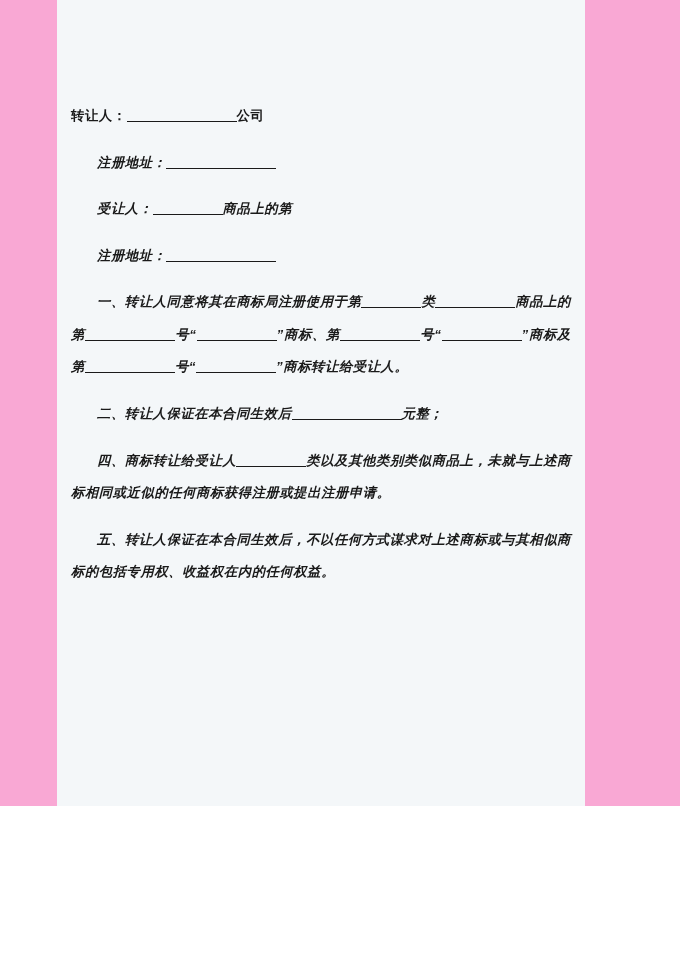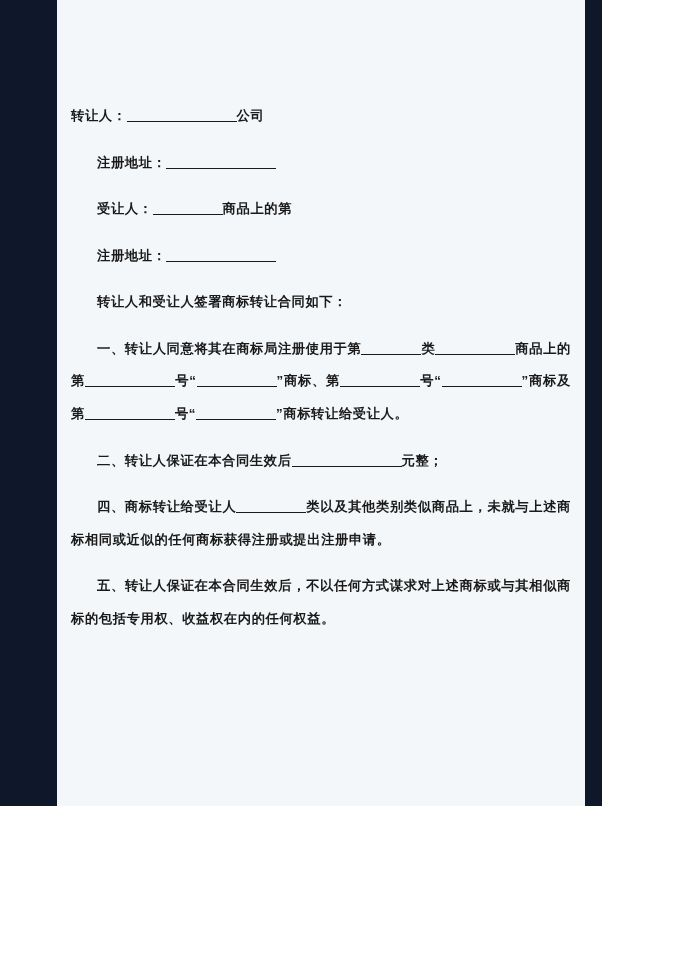--- a/index.html
+++ b/index.html
@@ -7,23 +7,23 @@
     padding: 0;
   }
   body {
     width: 690px;
     height: 976px;
     background: #ffffff;
     font-family: "Liberation Sans", sans-serif;
   }
   .page {
     position: relative;
-    width: 602px;
+    width: 680px;
     height: 976px;
-    background: #0f172a;
+    background: #f9a8d4;
     overflow: hidden;
   }
   .doc-body {
     position: absolute;
     left: 57px;
     top: 0px;
     width: 528px;
     height: 806px;
     background: #f4f7f9;
     box-sizing: border-box;
@@ -33,20 +33,21 @@
     font-size: 13.3px;
     line-height: 2.45;
     color: #1a1a1a;
     letter-spacing: 0.6px;
     margin: 0 0 14px 0;
     text-align: justify;
     font-weight: 600;
   }
   .para.indent {
     text-indent: 26px;
+    font-style: italic;
   }
   .blank {
     display: inline-block;
     border-bottom: 1px solid #1a1a1a;
     vertical-align: baseline;
     height: 1em;
     position: relative;
     top: 2px;
   }
   .w60 { width: 60px; }
@@ -78,23 +79,20 @@
     </p>
 
     <p class="para indent">
       <span>受让人：</span><span class="blank w70"></span><span>商品上的第</span>
     </p>
 
     <p class="para indent">
       <span>注册地址：</span><span class="blank w110"></span>
     </p>
 
-    <p class="para indent">
-      <span>转让人和受让人签署商标转让合同如下：</span>
-    </p>
 
     <p class="para indent">
       <span>一、转让人同意将其在商标局注册使用于第</span><span class="blank w60"></span><span>类</span><span class="blank w80"></span><span>商品上的第</span><span class="blank w90"></span><span>号“</span><span class="blank w80"></span><span>”商标、第</span><span class="blank w80"></span><span>号“</span><span class="blank w80"></span><span>”商标及第</span><span class="blank w90"></span><span>号“</span><span class="blank w80"></span><span>”商标转让给受让人。</span>
     </p>
 
     <p class="para indent">
       <span>二、转让人保证在本合同生效后</span><span class="blank w110"></span><span>元整；</span>
     </p>
 
 

